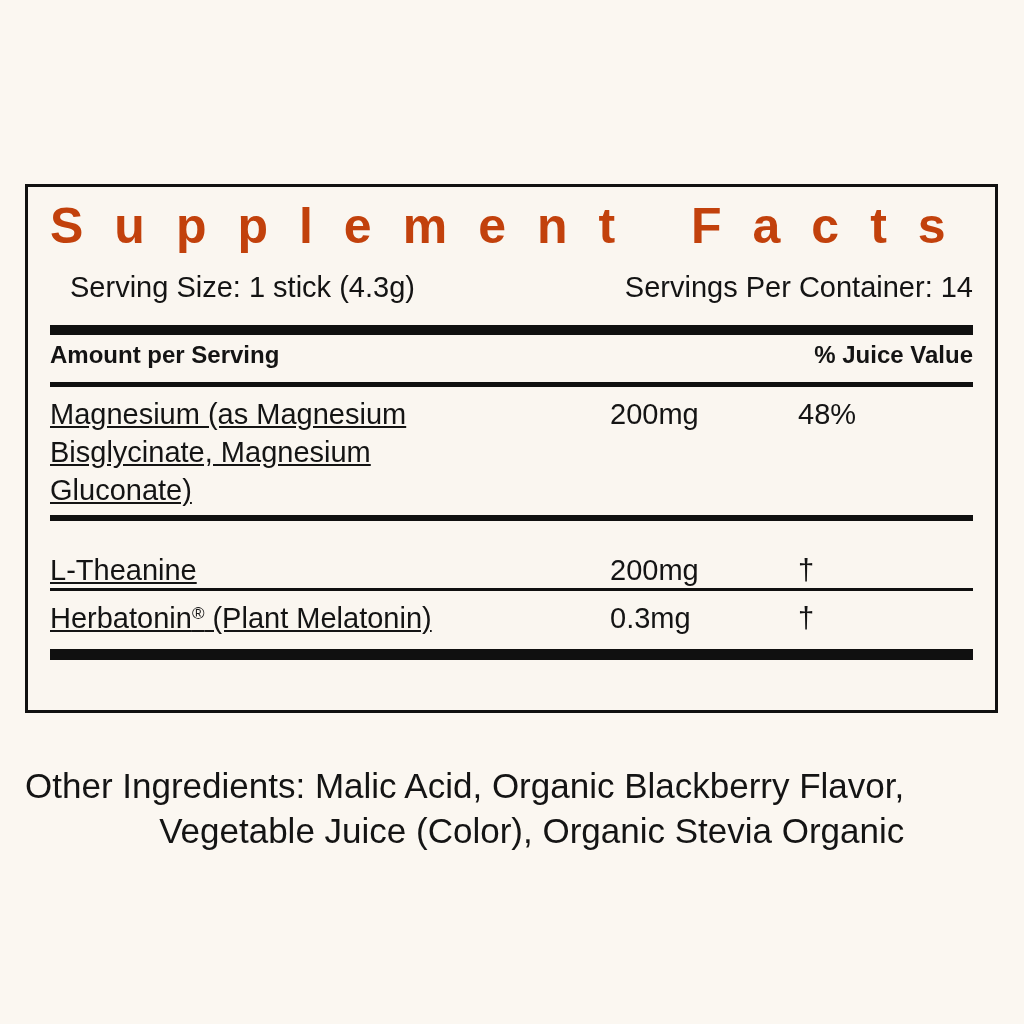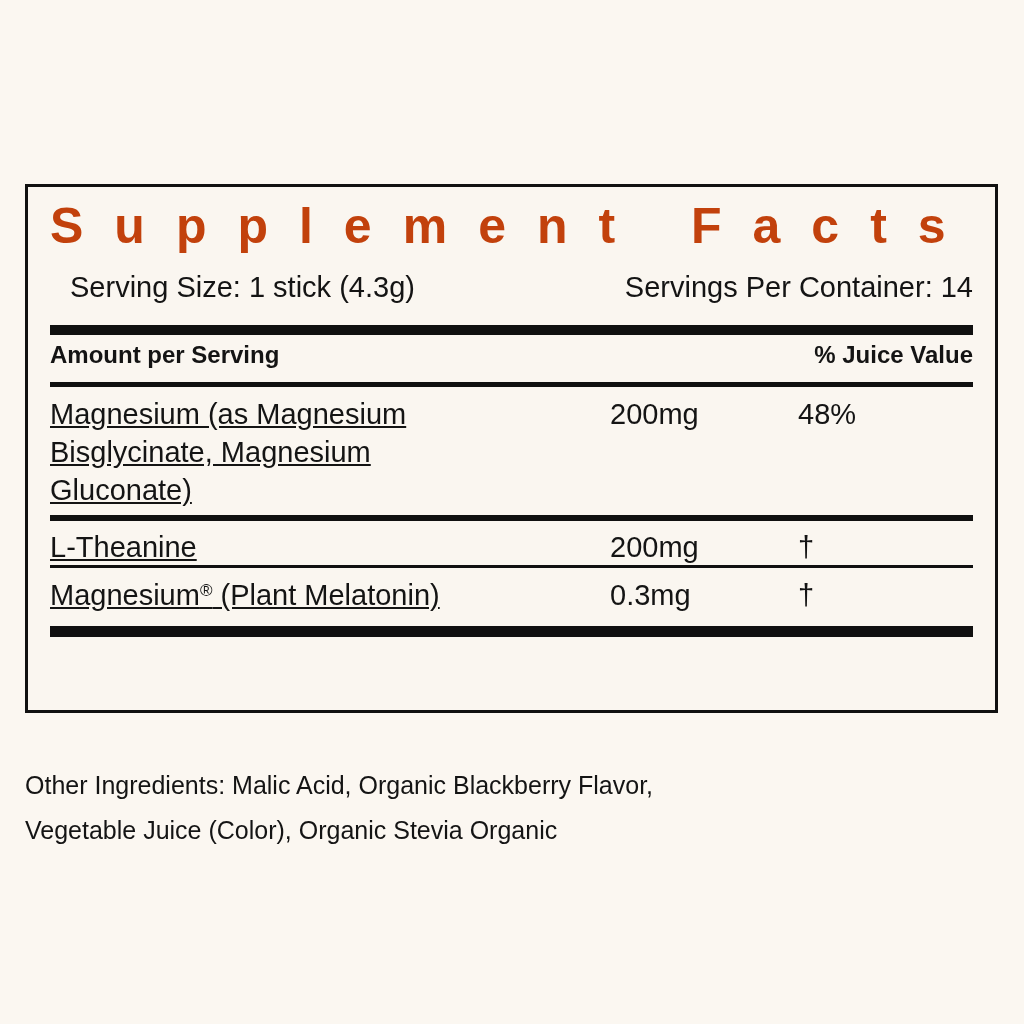--- a/index.html
+++ b/index.html
@@ -66,21 +66,21 @@
     padding: 2px 0 9px 0;
   }
 
   .nutrient-row {
     display: grid;
     grid-template-columns: 560px 188px 1fr;
     font-size: 29px;
   }
   .row-magnesium { padding: 8px 0 6px 0; line-height: 38px; }
   .row-magnesium .n-name { max-width: 465px; }
-  .row-ltheanine { padding: 9px 0 1px 0; line-height: 34px; }
+  .row-ltheanine { padding: 9px 0 1px 0; line-height: 34px; margin-top: 23px; }
   .row-herbatonin { padding: 10px 0 14px 0; line-height: 34px; }
 
   .n-name { text-align: left; text-decoration: underline; }
   .n-amt  { text-align: left; }
   .n-dv   { text-align: left; }
 
   sup.reg-mark {
     font-size: 17px;
     position: relative;
     top: 2px;
@@ -92,22 +92,23 @@
     margin-top: 17px;
     font-size: 29px;
     line-height: 37px;
     white-space: pre-wrap;
   }
 
   .other-ingredients {
     position: absolute;
     left: 25px;
     top: 763px;
-    font-size: 25px;
+    font-size: 35px;
     line-height: 45px;
+    text-align: right;
   }
 </style>
 </head>
 <body>
 
 <div class="facts-panel">
 
   <h1 class="panel-title">Supplement Facts</h1>
 
   <div class="serving-row">
@@ -134,21 +135,21 @@
 
   <div class="nutrient-row row-ltheanine">
     <div class="n-name">L-Theanine</div>
     <div class="n-amt">200mg</div>
     <div class="n-dv">†</div>
   </div>
 
   <div class="rule rule-thin"></div>
 
   <div class="nutrient-row row-herbatonin">
-    <div class="n-name"><span>Magnesium</span><sup class="reg-mark">®</sup><span> (Plant Melatonin)</span></div>
+    <div class="n-name"><span>Herbatonin</span><sup class="reg-mark">®</sup><span> (Plant Melatonin)</span></div>
     <div class="n-amt">0.3mg</div>
     <div class="n-dv">†</div>
   </div>
 
   <div class="rule rule-thick-bottom"></div>
 
 
 </div>
 
 <div class="other-ingredients">

